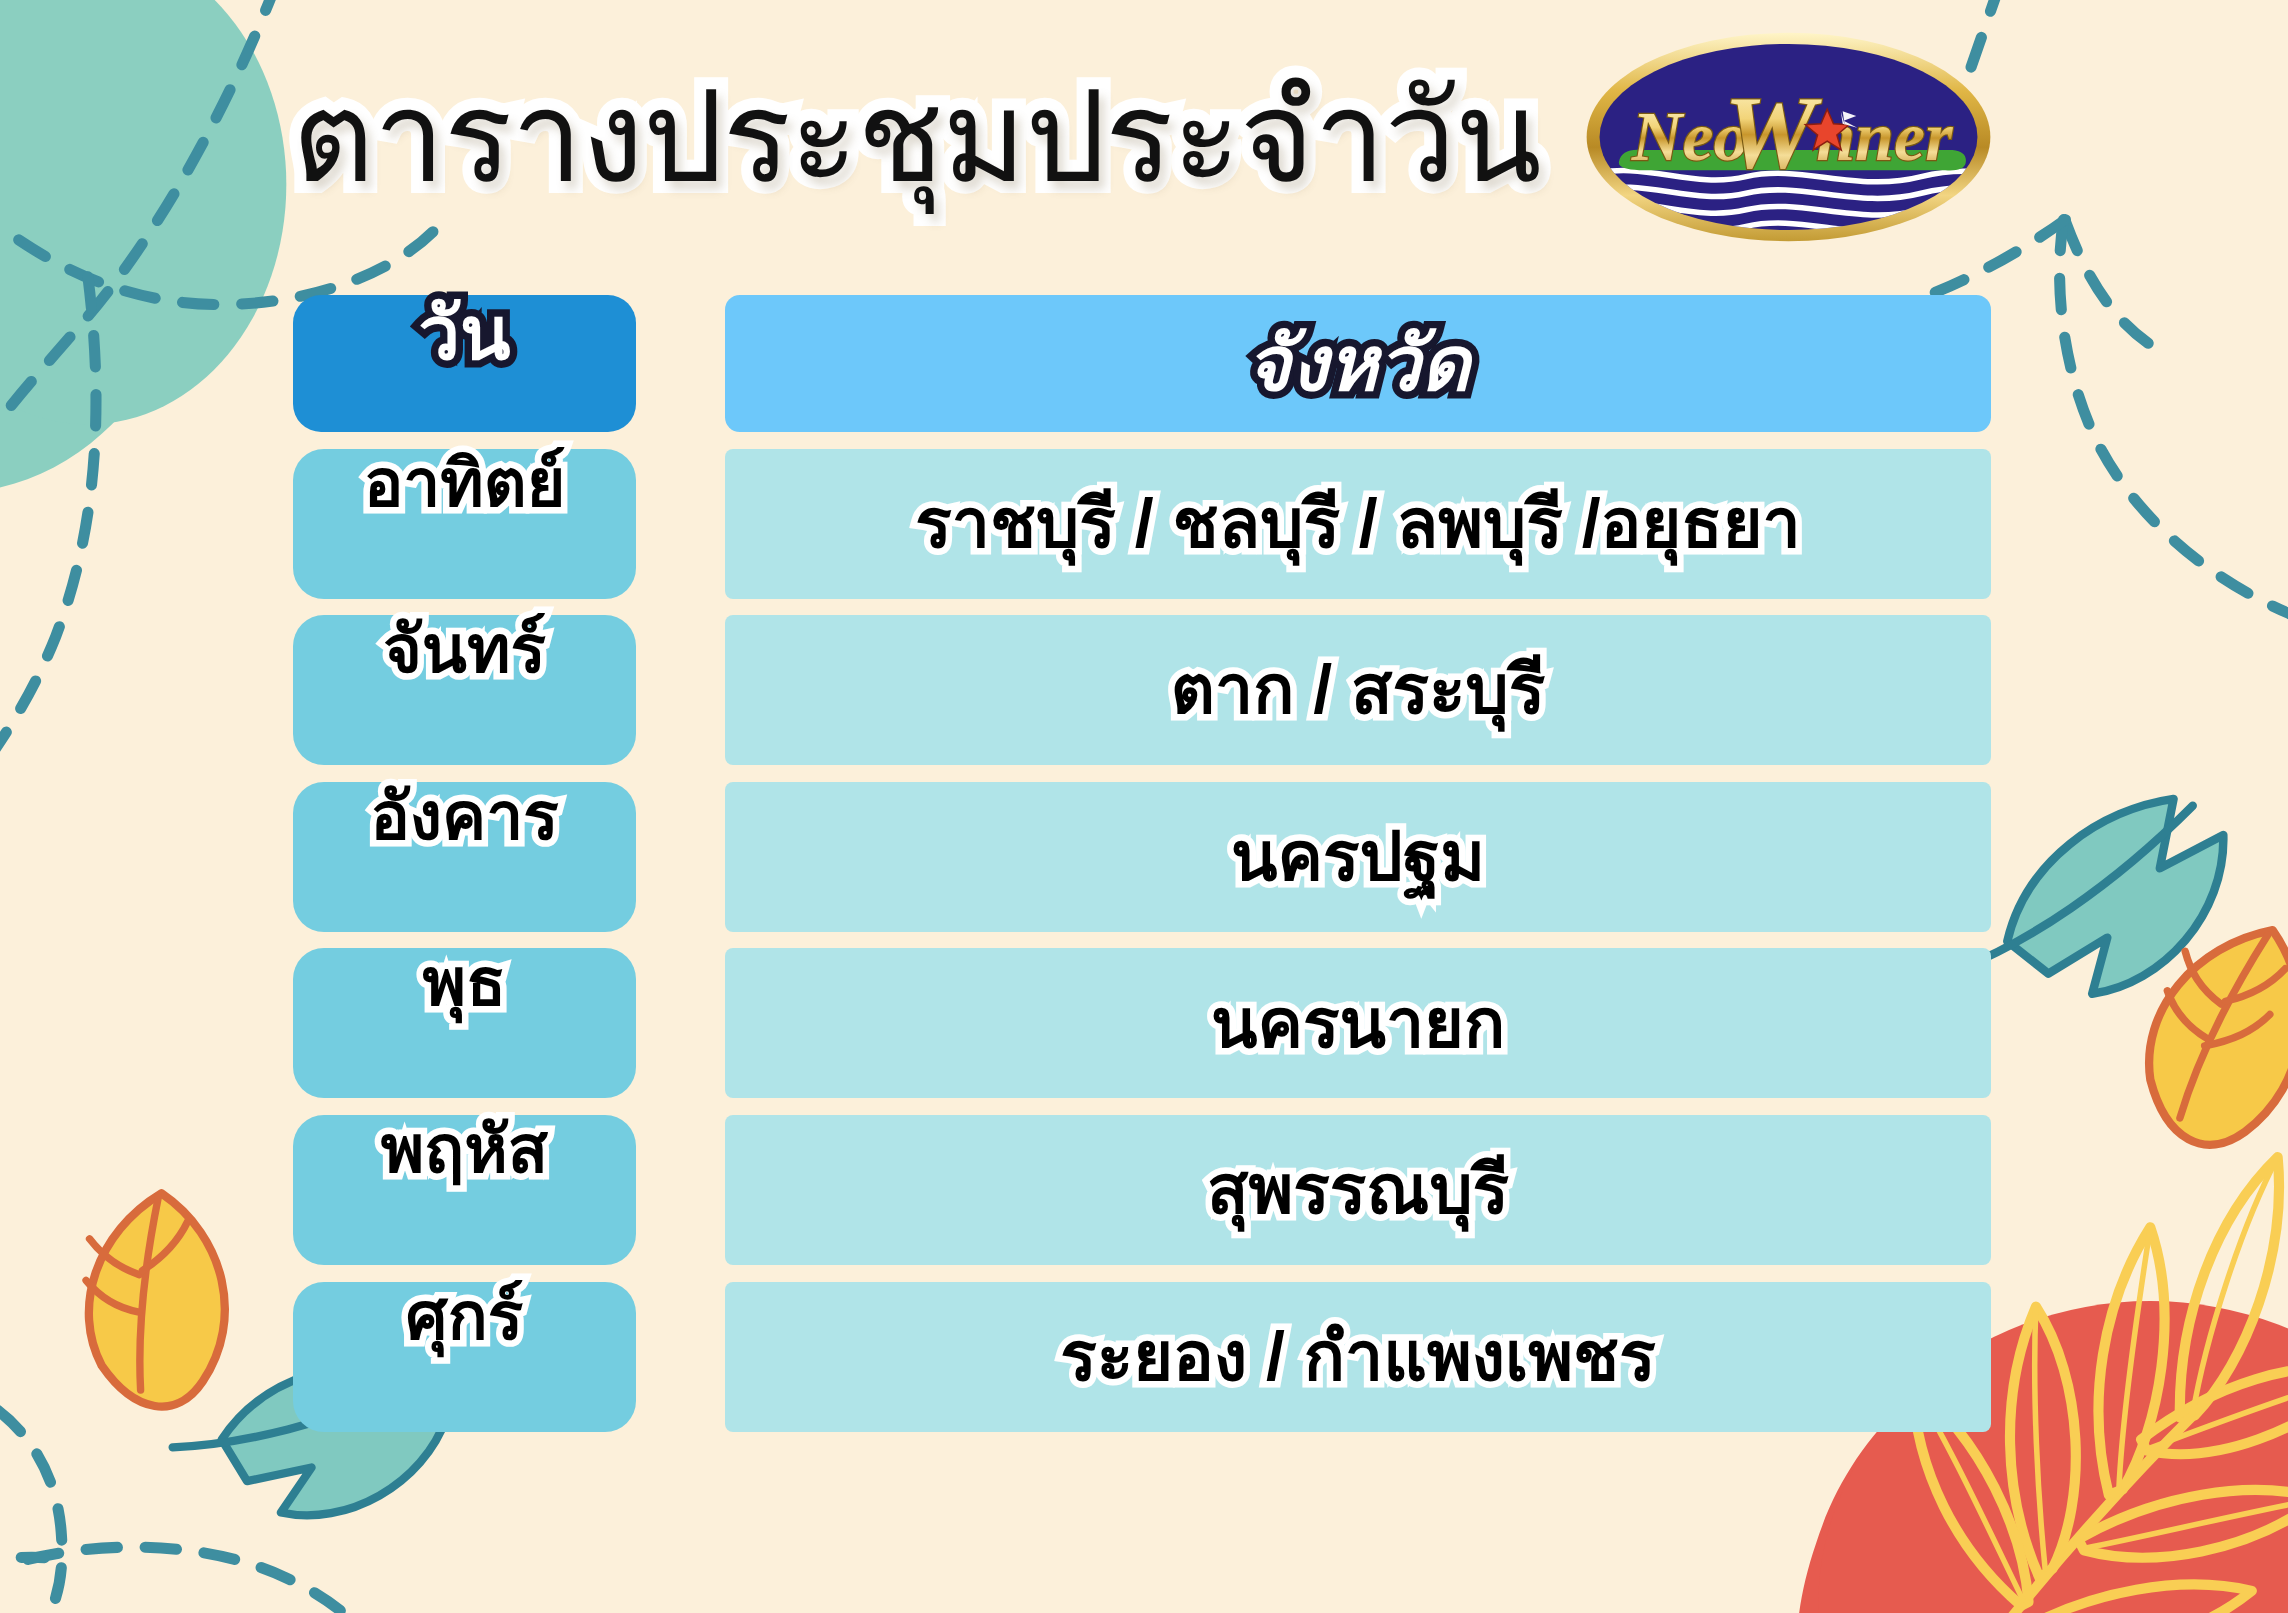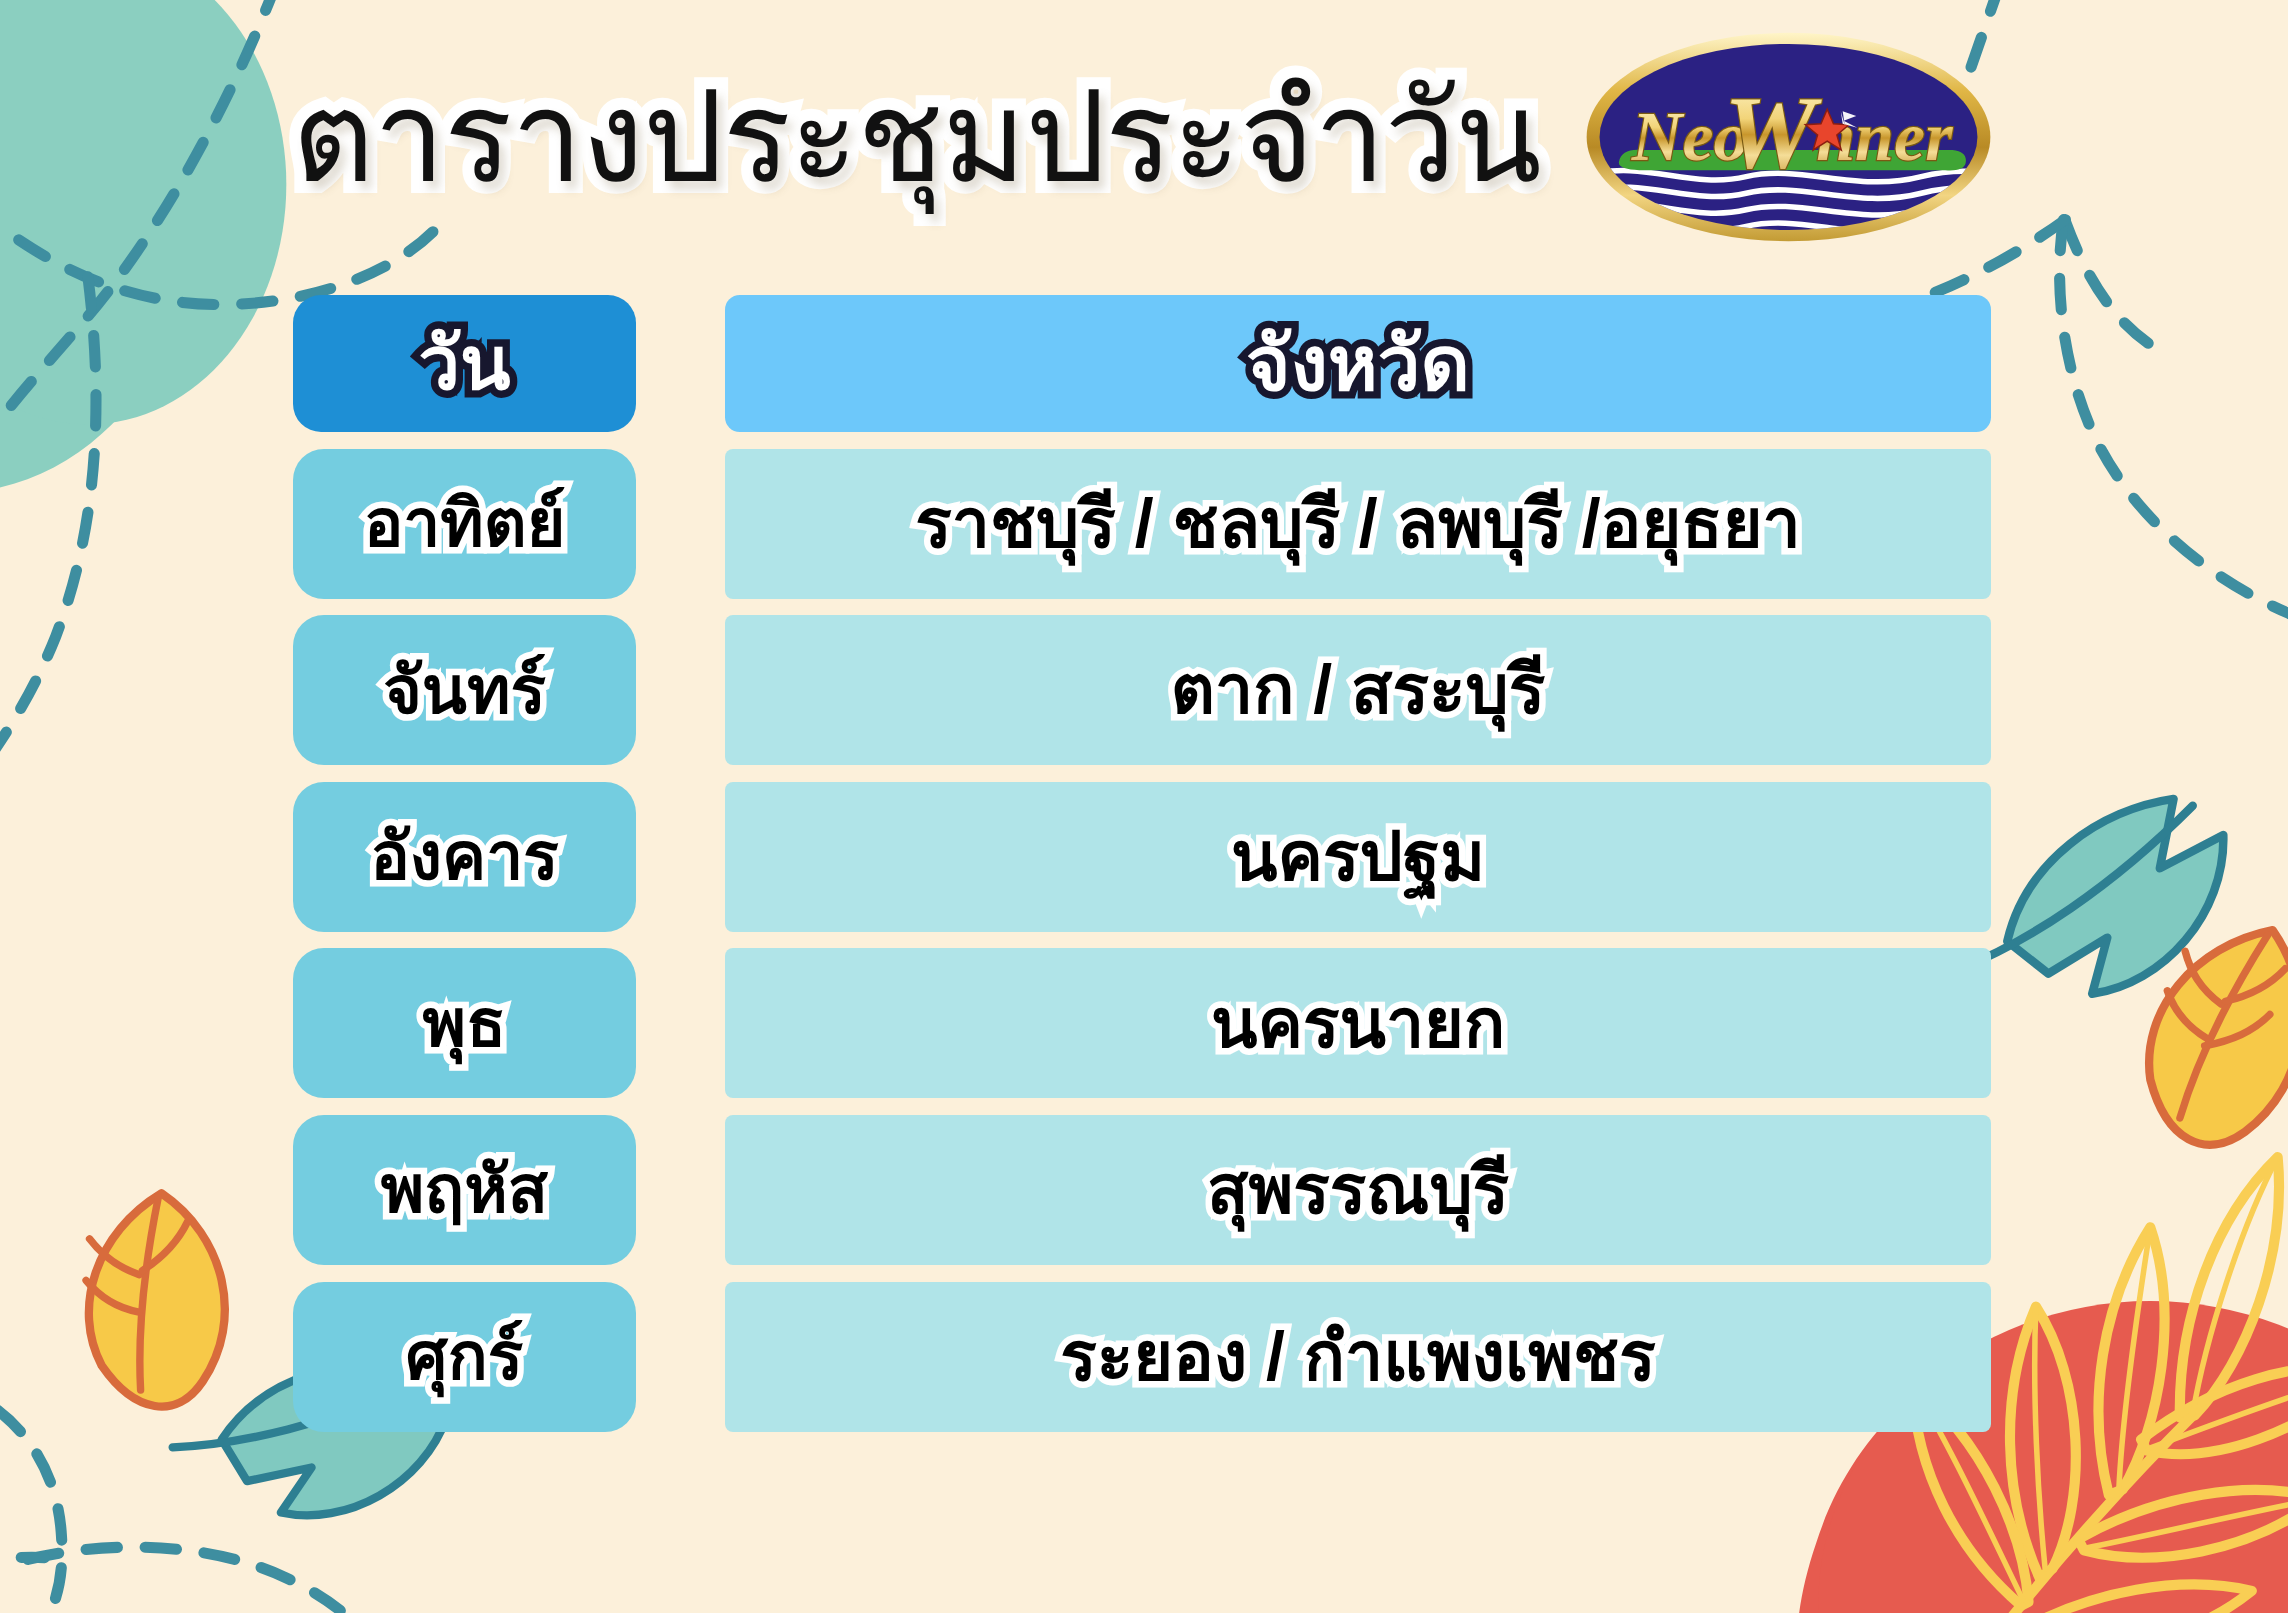--- a/index.html
+++ b/index.html
@@ -37,31 +37,31 @@
   
   .table{
     position:absolute;left:293px;top:295px;width:1698px;
     display:flex;flex-direction:column;gap:16.6px;
   }
   .row{display:flex;align-items:stretch;gap:89px;height:150px;}
   .row.head{height:137px;}
 
   .day-cell{
     flex:0 0 343px;border-radius:31px;
-    display:flex;align-items:center;justify-content:center;
+    display:flex;align-items:flex-start;justify-content:center;
     background:#74CDE0;
   }
   .row.head .day-cell{background:#1E8FD5;border-radius:28px;}
 
   .prov-cell{
     flex:1 1 auto;border-radius:8px;
     display:flex;align-items:center;justify-content:center;
     background:#B0E4E8;padding:0 24px;
   }
-  .row.head .prov-cell{background:#6DC8FA;border-radius:14.8px;}
+  .row.head .prov-cell{background:#6DC8FA;border-radius:14.8px;font-style:italic;}
 
   .cell-text{
     font-size:68px;font-weight:bold;color:#000000;
     white-space:nowrap;line-height:1.05;
     -webkit-text-stroke:13px #ffffff;
     paint-order:stroke fill;
   }
   .day-cell .cell-text{font-size:66px;}
   .prov-cell .cell-text{font-size:68px;}
 

